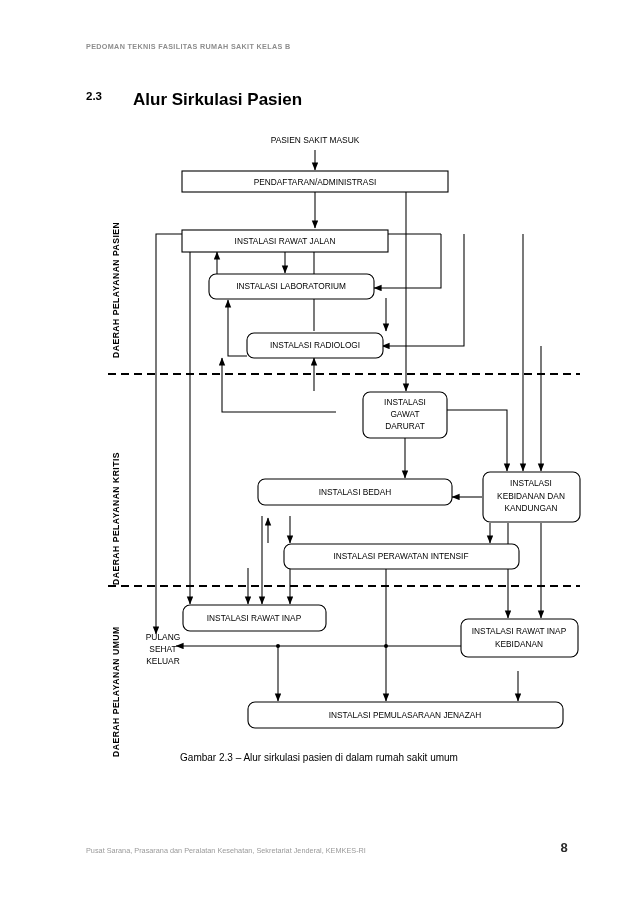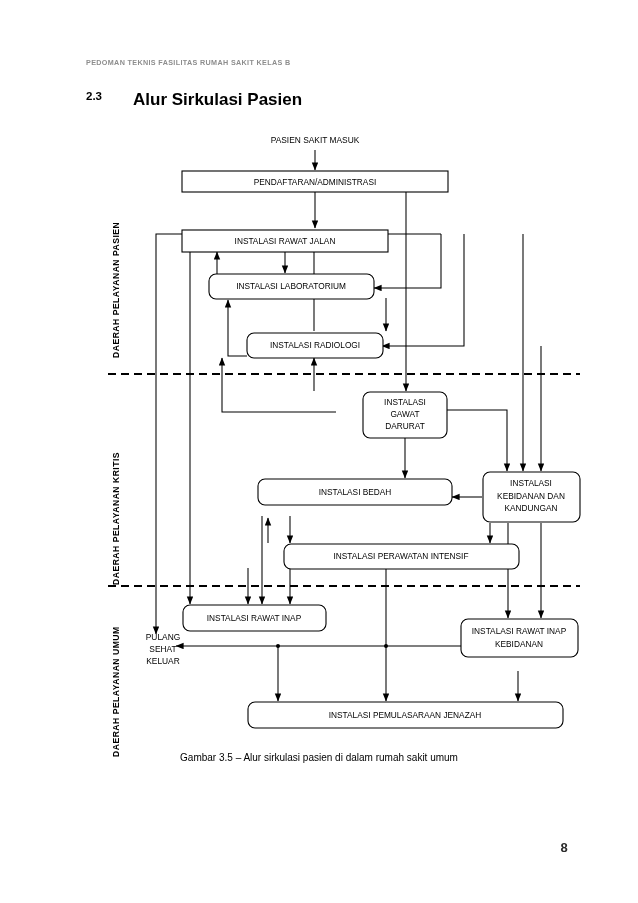--- a/index.html
+++ b/index.html
@@ -1,21 +1,21 @@
 <!DOCTYPE html>
 <html><head>
 <meta charset="utf-8">
 <title>Alur Sirkulasi Pasien</title>
 <style>
   html,body{margin:0;padding:0;background:#ffffff;}
   body{width:638px;height:903px;position:relative;overflow:hidden;
        font-family:"Liberation Sans","DejaVu Sans",sans-serif;color:#000;}
   .page{position:absolute;left:0;top:0;width:638px;height:903px;}
 
-  .running-head{position:absolute;left:86px;top:58px;font-size:7.2px;
+  .running-head{position:absolute;left:86px;top:42px;font-size:7.2px;
       letter-spacing:.35px;color:#8d8d8d;font-weight:700;white-space:nowrap;}
 
   .sec-num{position:absolute;left:86px;top:90px;font-size:11.5px;font-weight:700;text-align:center;}
   .sec-title{position:absolute;left:133px;top:90px;font-size:17px;font-weight:700;}
 
   .figwrap{position:absolute;left:0;top:118px;width:554px;height:660px;}
   svg.flow{position:absolute;left:0;top:0;width:638px;height:660px;}
 
   .caption{position:absolute;left:0;top:752px;width:638px;text-align:center;
       font-size:10px;}
@@ -161,18 +161,19 @@
       <rect class="node" x="248" y="584" width="315" height="26" rx="7"></rect>
       <text class="nodelabel" x="405" y="597.5">INSTALASI PEMULASARAAN JENAZAH</text>
 
       <text class="freelabel" x="163" y="522">PULANG</text>
       <text class="freelabel" x="163" y="534">SEHAT</text>
       <text class="freelabel" x="163" y="546">KELUAR</text>
     </svg>
   </div>
 
   <div class="caption">
-    <span>Gambar 3.5 – Alur sirkulasi pasien di dalam rumah sakit umum</span>
+    <span>Gambar 2.3 – Alur sirkulasi pasien di dalam rumah sakit umum</span>
   </div>
 
+  <div class="footer-note">Pusat Sarana, Prasarana dan Peralatan Kesehatan, Sekretariat Jenderal, KEMKES-RI</div>
   <div class="page-no">8</div>
 
 </div>
 
 </body></html>

